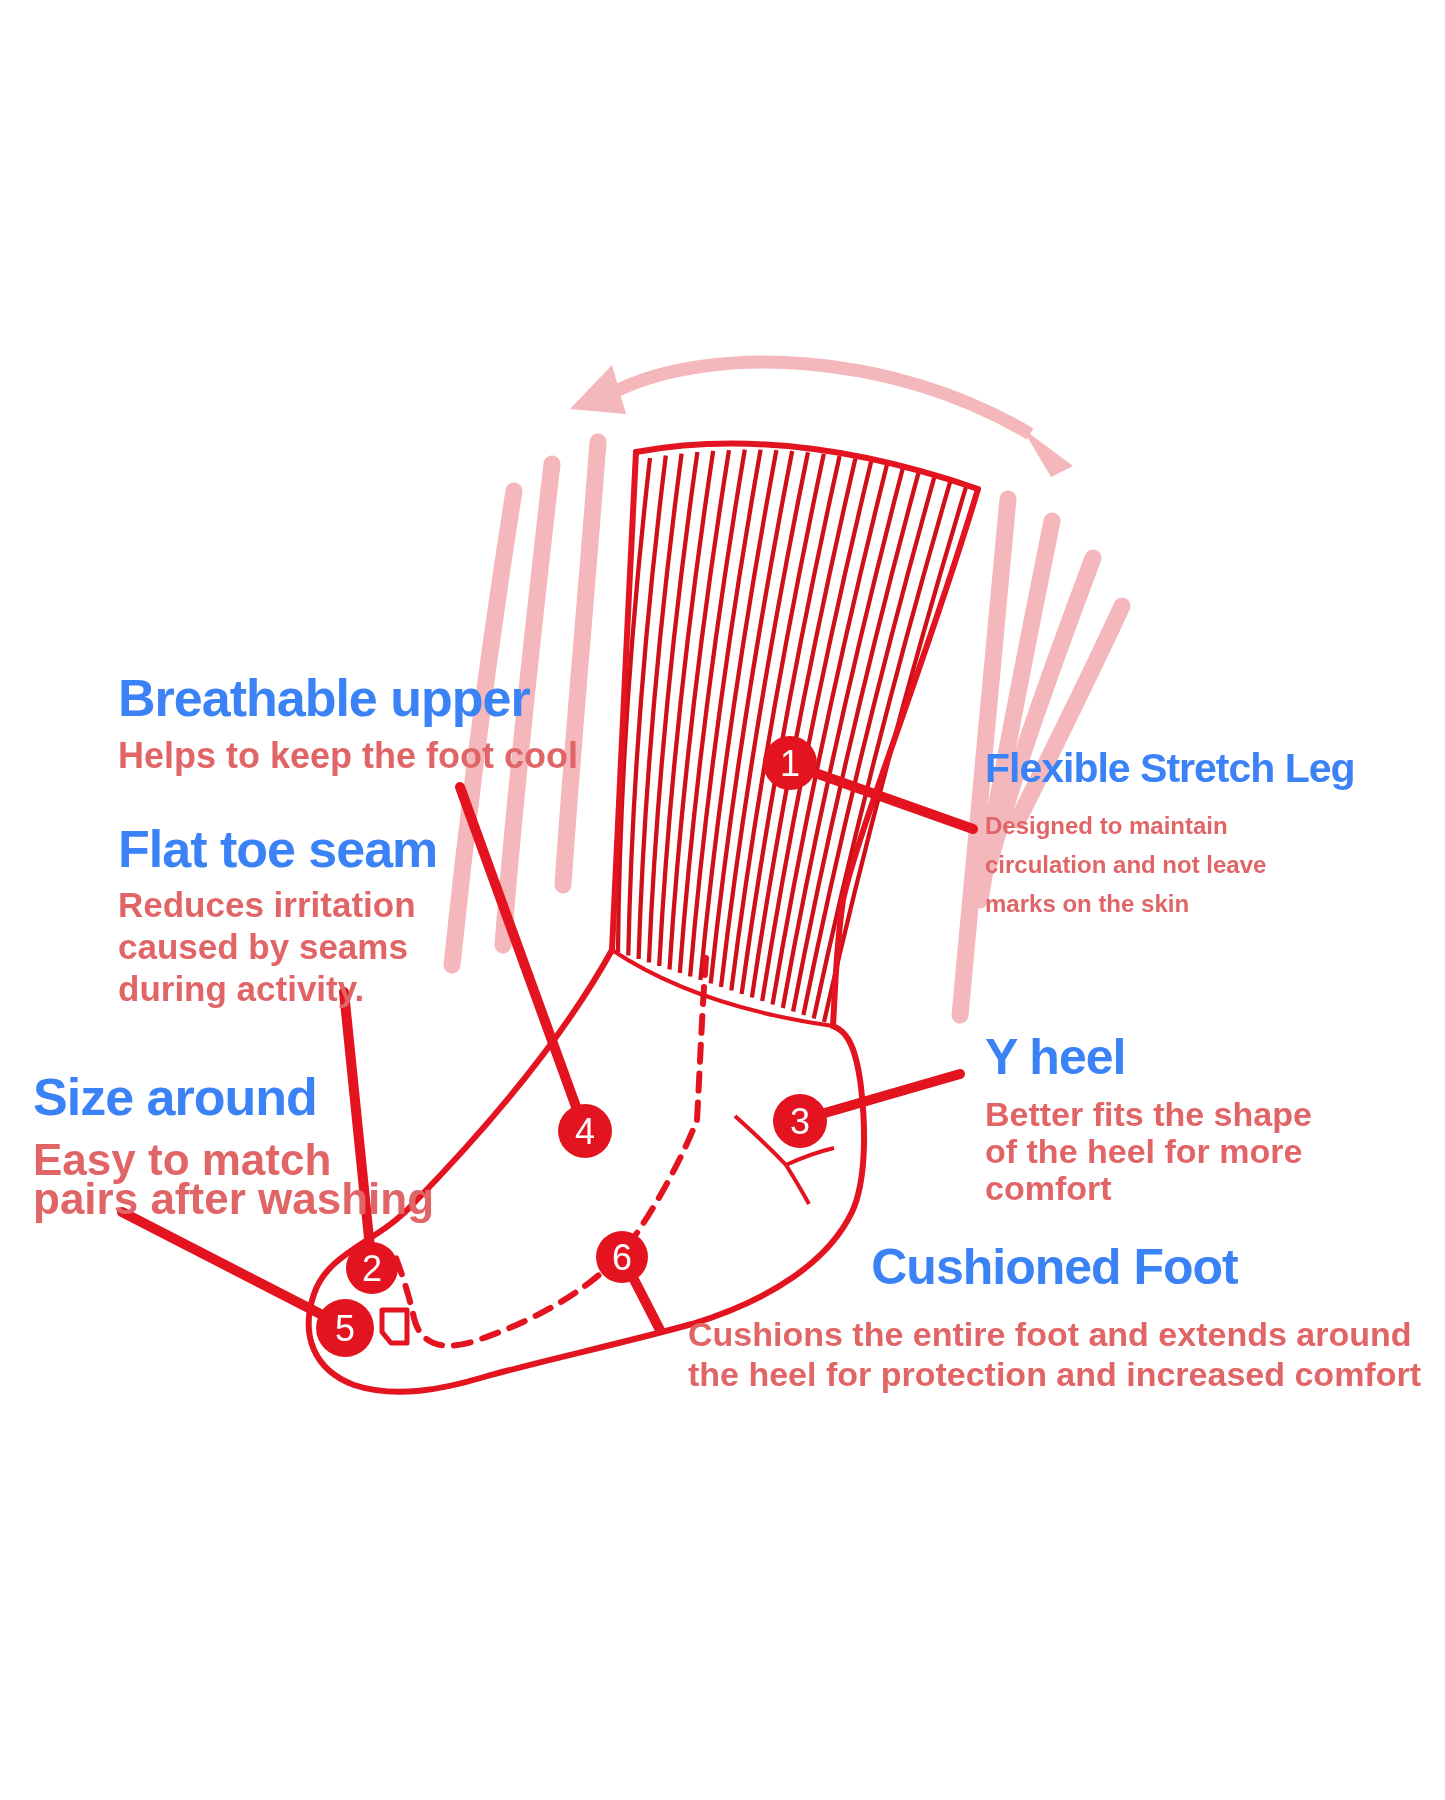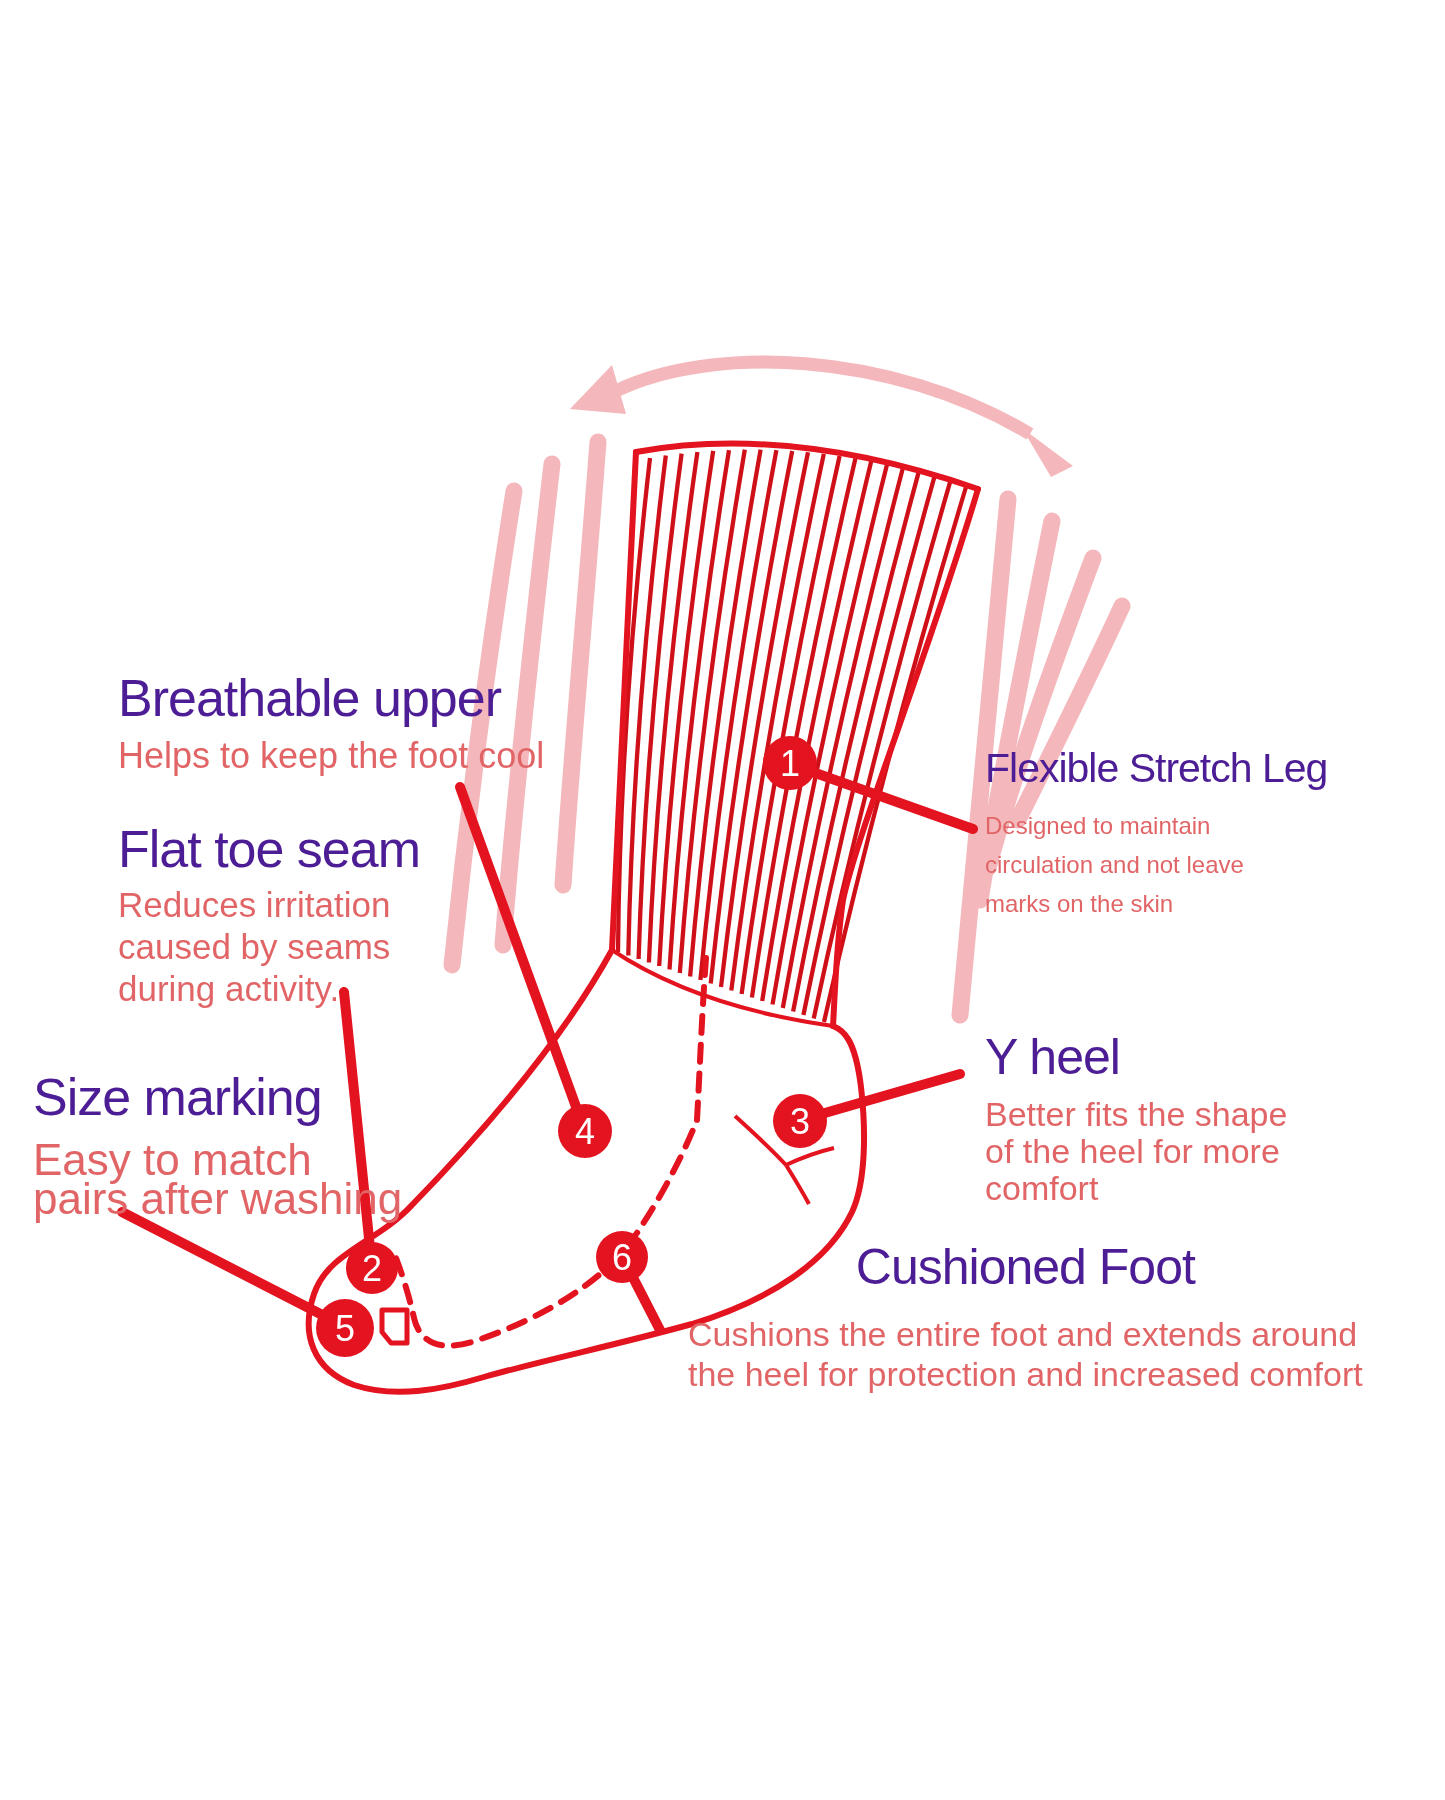--- a/index.html
+++ b/index.html
@@ -3,22 +3,22 @@
 <meta charset="utf-8">
 <style>
   html,body { margin:0; padding:0; background:#ffffff; }
   .canvas {
     position:relative; width:1445px; height:1800px; background:#ffffff;
     font-family:"Liberation Sans", sans-serif; overflow:hidden;
   }
   .art { position:absolute; left:0; top:0; width:1445px; height:1800px; }
 
   .label { position:absolute; color:#dd4b4f; }
-  .label .title { font-weight:400; letter-spacing:-1px; color:#4c1d95; white-space:nowrap; }
-  .label .line  { font-weight:400; color:#e16567; white-space:nowrap; }
+  .label .title { font-weight:700; letter-spacing:-1px; color:#3b82f6; white-space:nowrap; }
+  .label .line  { font-weight:700; color:#e16567; white-space:nowrap; }
 
   .lb-breathable { left:118px; top:668px; }
   .lb-breathable .title { font-size:52px; line-height:60px; }
   .lb-breathable .line  { font-size:36px; line-height:44px; margin-top:6px; }
 
   .lb-flat-toe { left:118px; top:818px; }
   .lb-flat-toe .title { font-size:52px; line-height:62px; }
   .lb-flat-toe .line  { font-size:35px; line-height:42px; }
   .lb-flat-toe .body  { margin-top:4px; }
 
@@ -174,21 +174,21 @@
   <div class="label lb-flat-toe">
     <div class="title">Flat toe seam</div>
     <div class="body">
       <div class="line">Reduces irritation</div>
       <div class="line">caused by seams</div>
       <div class="line">during activity.</div>
     </div>
   </div>
 
   <div class="label lb-size">
-    <div class="title">Size marking</div>
+    <div class="title">Size around</div>
     <div class="body">
       <div class="line">Easy to match</div>
       <div class="line">pairs after washing</div>
     </div>
   </div>
 
   <div class="label lb-flexible">
     <div class="title">Flexible Stretch Leg</div>
     <div class="body">
       <div class="line">Designed to maintain</div>

